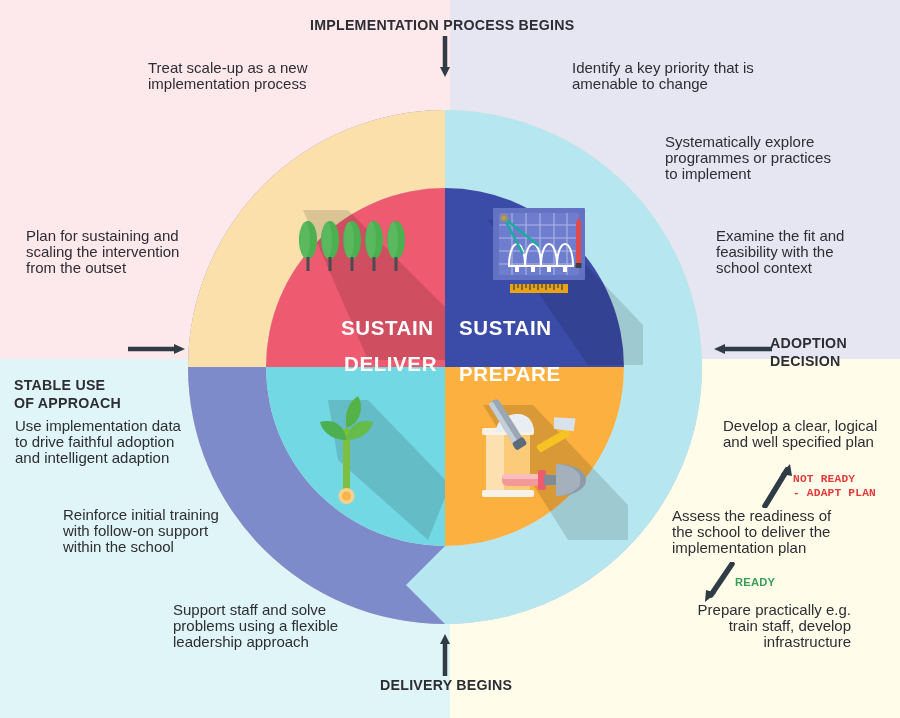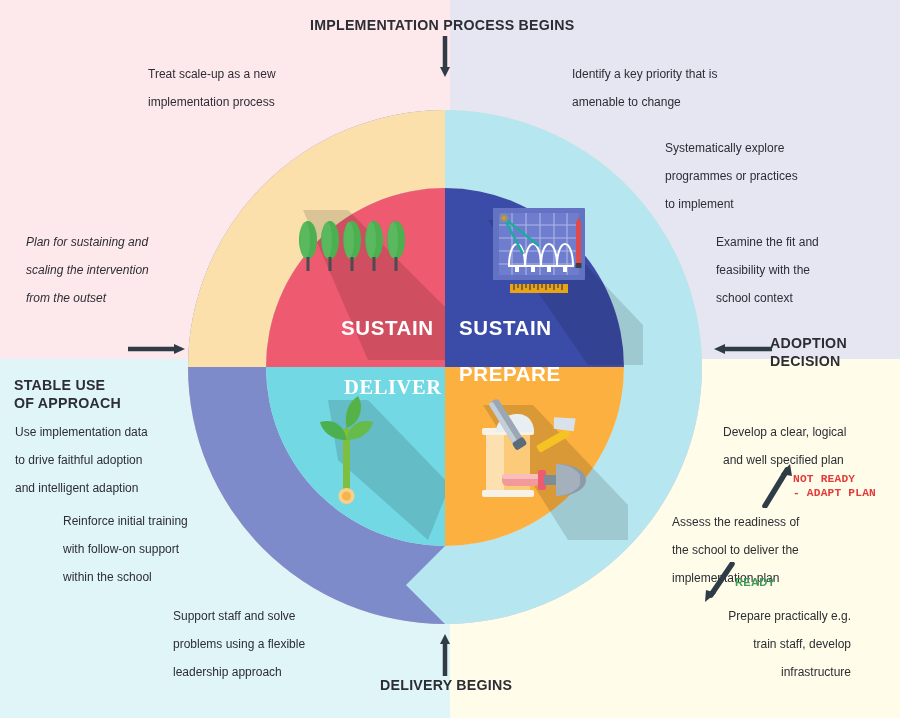--- a/index.html
+++ b/index.html
@@ -21,26 +21,26 @@
   #wheel{position:absolute;left:188px;top:110px;width:514px;height:514px;}
   #wheel svg{display:block;}
 
   
   .qlabel{
     position:absolute;color:#ffffff;font-size:20.5px;font-weight:bold;
     letter-spacing:.6px;white-space:nowrap;
   }
   #lbl-sustain{left:341px;top:316px;}
   #lbl-explore{left:459px;top:316px;}
-  #lbl-deliver{left:344px;top:376px;font-family:Liberation Serif, serif;}
+  #lbl-deliver{left:344px;top:352px;}
   #lbl-prepare{left:459px;top:362px;}
 
   
   .note{
-    position:absolute;color:#2d2d34;font-size:12px;line-height:28px;
+    position:absolute;color:#2d2d34;font-size:15px;line-height:16px;
     white-space:pre-line;
   }
 
   
   .caption{
     position:absolute;color:#1f1f28;font-size:14.2px;font-weight:bold;
     letter-spacing:.25px;line-height:18px;white-space:pre-line;
   }
   #cap-top{left:310px;top:16px;}
   #cap-bottom{left:380px;top:676px;}
@@ -246,21 +246,21 @@
     </svg>
   </div>
 
   <div class="qlabel" id="lbl-sustain">SUSTAIN</div>
   <div class="qlabel" id="lbl-explore">SUSTAIN</div>
   <div class="qlabel" id="lbl-deliver">DELIVER</div>
   <div class="qlabel" id="lbl-prepare">PREPARE</div>
 
   <div class="note" style="left: 148px; top: 60px; width: 260px; color: rgb(45, 45, 52);">Treat scale-up as a new
 implementation process</div>
-  <div class="note" style="left: 26px; top: 228px; width: 260px; color: rgb(45, 45, 52); font-style: italic;">Plan for sustaining and
+  <div class="note" style="left: 26px; top: 228px; width: 260px; color: rgb(45, 45, 52);">Plan for sustaining and
 scaling the intervention
 from the outset</div>
 
   <div class="note" style="left: 572px; top: 60px; width: 280px; color: rgb(45, 45, 52);">Identify a key priority that is
 amenable to change</div>
   <div class="note" style="left: 665px; top: 134px; width: 260px; color: rgb(45, 45, 52);">Systematically explore
 programmes or practices
 to implement</div>
   <div class="note" style="left: 716px; top: 228px; width: 260px; color: rgb(45, 45, 52);">Examine the fit and
 feasibility with the

